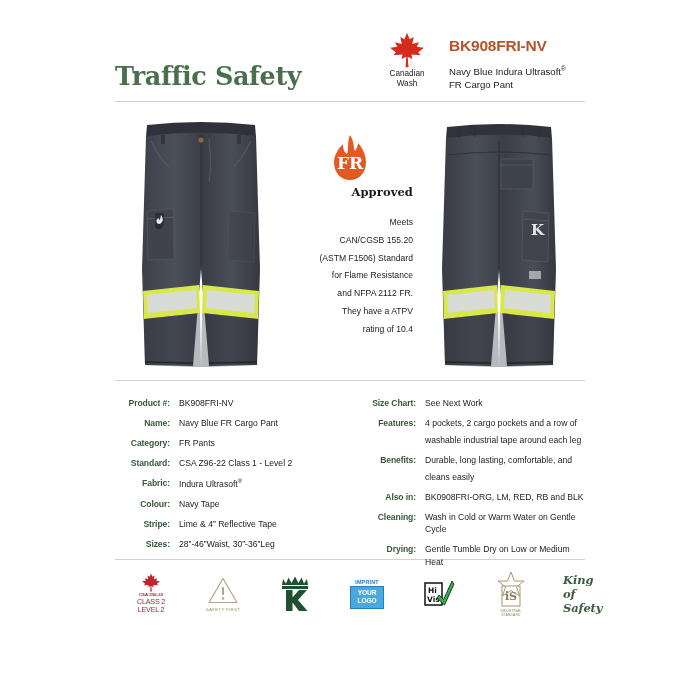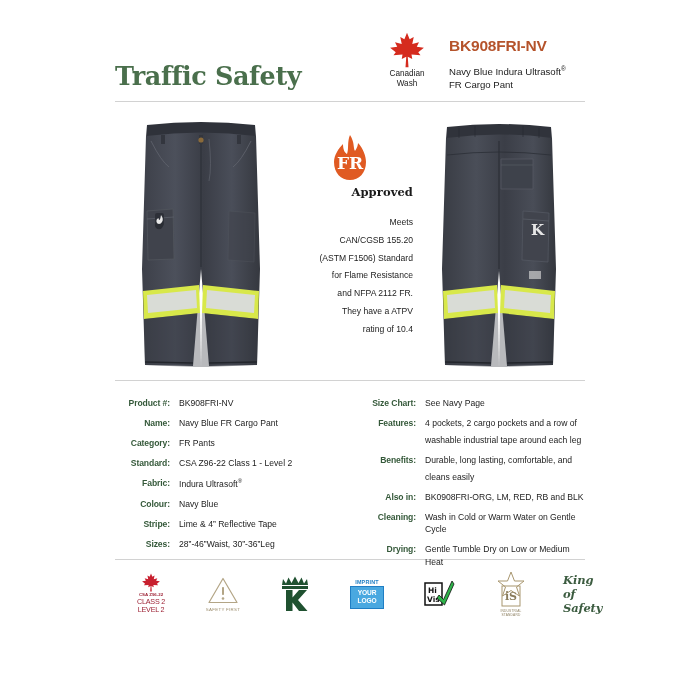--- a/index.html
+++ b/index.html
@@ -423,40 +423,40 @@
         <div class="spec-value">CSA Z96-22  Class 1 - Level 2</div>
       </div>
 
       <div class="spec-row">
         <div class="spec-label">Fabric:</div>
         <div class="spec-value"><span>Indura Ultrasoft</span><sup>®</sup></div>
       </div>
 
       <div class="spec-row">
         <div class="spec-label">Colour:</div>
-        <div class="spec-value">Navy Blue</div>
+        <div class="spec-value">Navy Tape</div>
       </div>
 
       <div class="spec-row">
         <div class="spec-label">Stripe:</div>
         <div class="spec-value">Lime &amp; 4” Reflective Tape</div>
       </div>
 
       <div class="spec-row">
         <div class="spec-label">Sizes:</div>
         <div class="spec-value">28”-46”Waist, 30”-36”Leg</div>
       </div>
 
     </div>
 
     <div class="spec-col right">
 
       <div class="spec-row">
         <div class="spec-label">Size Chart:</div>
-        <div class="spec-value">See Navy Page</div>
+        <div class="spec-value">See Next Work</div>
       </div>
 
       <div class="spec-row">
         <div class="spec-label">Features:</div>
         <div class="spec-value">
           <span>4 pockets, 2 cargo pockets and a row of</span>
           <span class="ln2">washable industrial tape around each leg</span>
         </div>
       </div>
 

